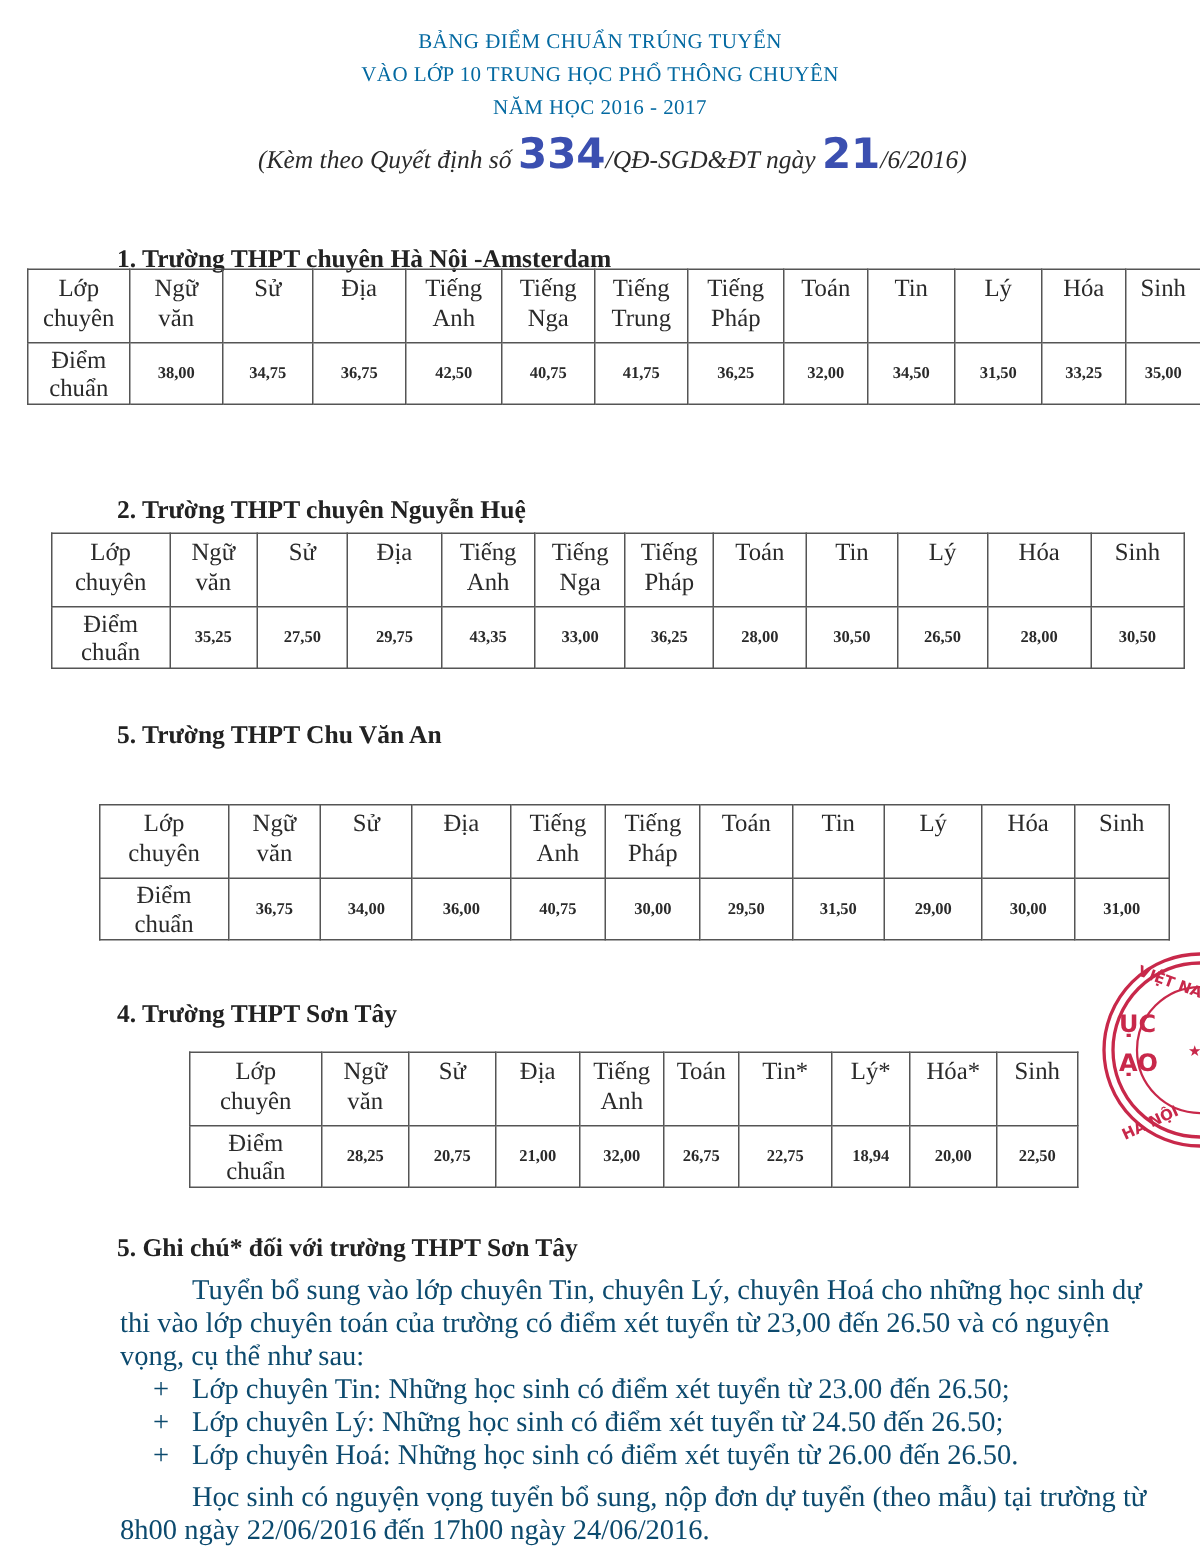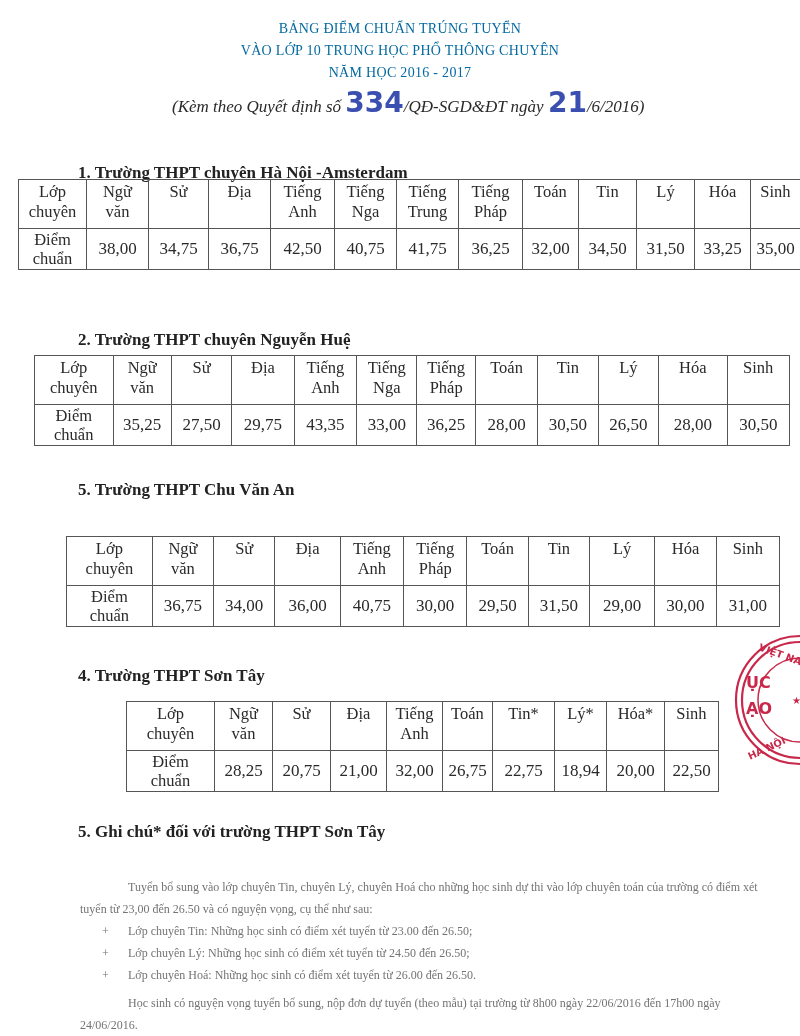--- a/index.html
+++ b/index.html
@@ -14,23 +14,23 @@
     white-space: nowrap;
   }
   .hand { font-family: "DejaVu Sans", sans-serif; font-style: normal; color: #3b4fb0; font-size: 28px; font-weight: bold; }
   .section-title { position: absolute; font-weight: bold; font-size: 17px; color: #222; white-space: nowrap; }
   table.score {
     position: absolute; border-collapse: collapse; table-layout: fixed;
     font-size: 16.5px; color: #2a2a2a;
   }
   table.score td { border: 1px solid #555; text-align: center; vertical-align: top; padding: 0; line-height: 20px; }
   table.score tr.head td { height: 46px; padding-top: 2px; }
-  table.score tr.vals td { height: 40px; vertical-align: middle; font-weight: normal; font-size: 17px; }
+  table.score tr.vals td { height: 40px; vertical-align: middle; font-weight: bold; font-size: 11px; }
   table.score tr.vals td.rowlabel { font-weight: normal; font-size: 16.5px; line-height: 19px; }
-  .note { position: absolute; left: 80px; width: 700px; font-size: 12px; color: #737373; line-height: 22px; margin-top: 26px; }
+  .note { position: absolute; left: 80px; width: 700px; font-size: 19px; color: #0c4a6e; line-height: 22px; }
   .note p { margin: 0; }
   .indent { text-indent: 48px; }
   .bullets { margin: 0; padding: 0; list-style: none; }
   .bullets li { padding-left: 48px; position: relative; }
   .bullets li .plus { position: absolute; left: 22px; }
   .stamp {
     position: absolute; left: 730px; top: 630px; width: 130px; height: 140px;
   }
 </style>
 </head>

